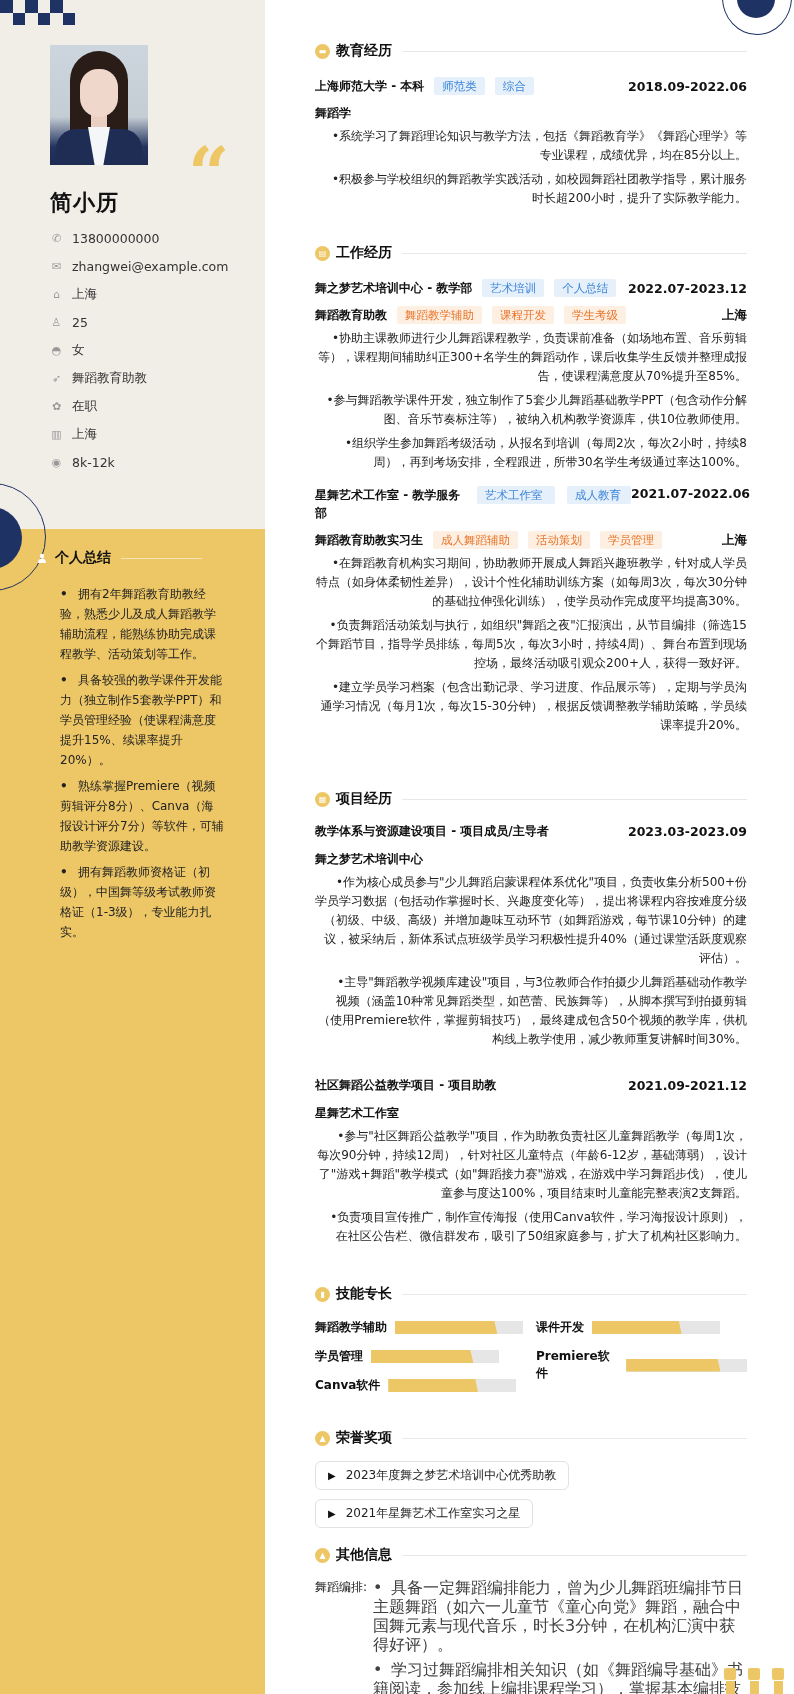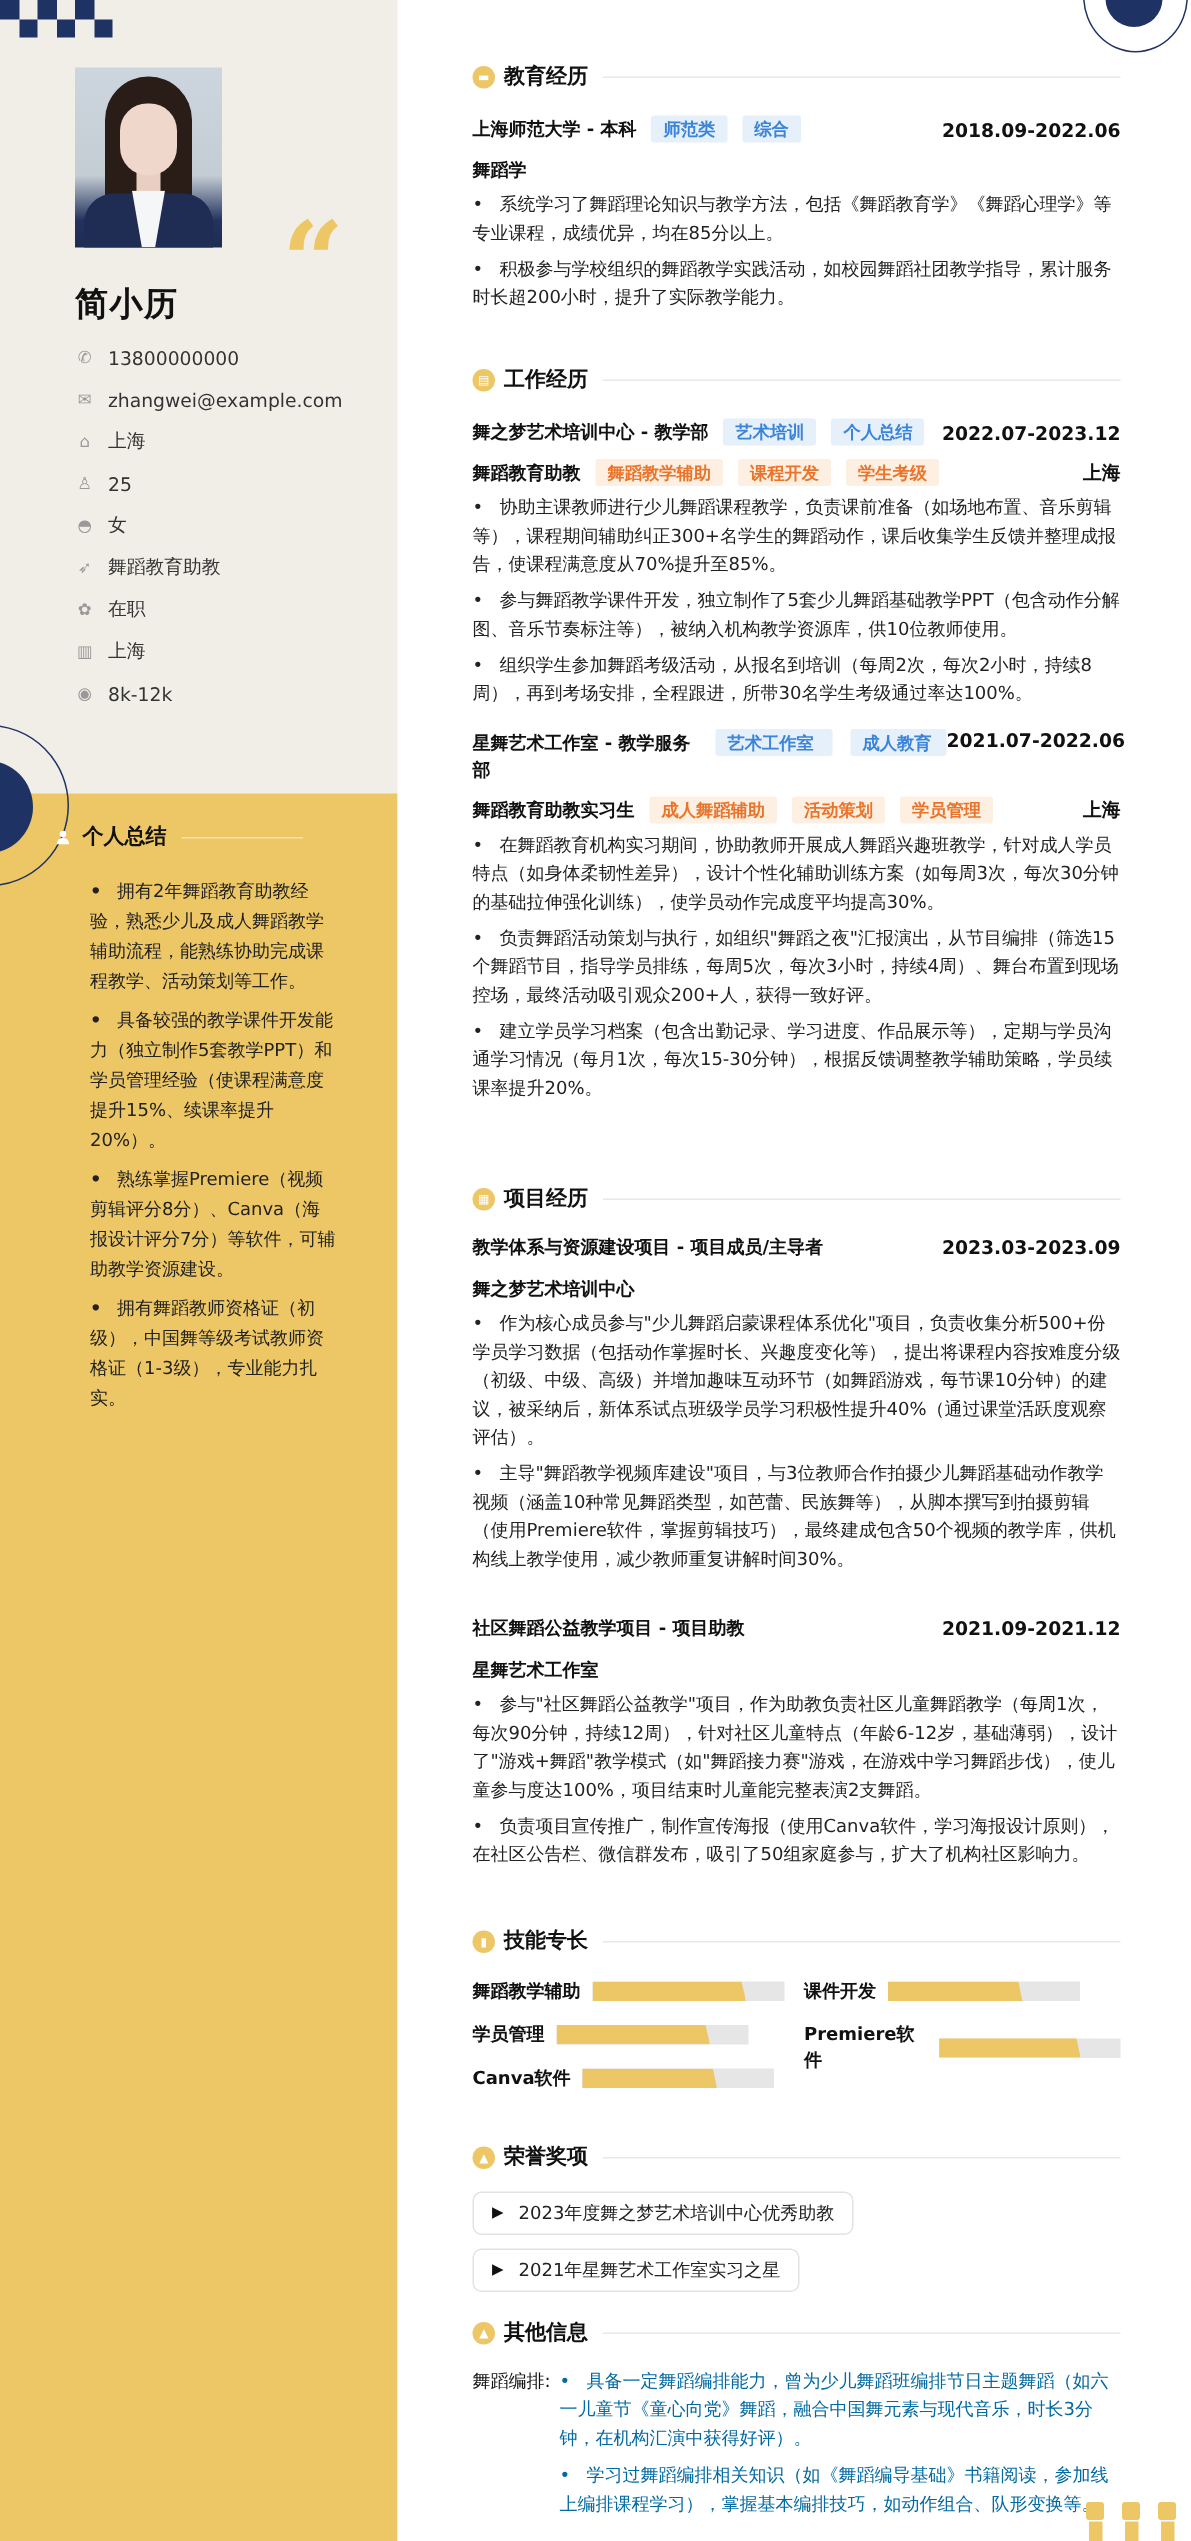--- a/index.html
+++ b/index.html
@@ -40,41 +40,41 @@
 .circle-right-fill { position: absolute; left: 737px; top: -20px; width: 38px; height: 38px; background: #1e3263; border-radius: 50%; }
 
 .section { position: absolute; left: 0; width: 432px; }
 .sec-head { display: flex; align-items: center; height: 22px; }
 .sec-ico { width: 15px; height: 15px; border-radius: 50%; background: #edc766; margin-right: 6px; position: relative; display: flex; align-items: center; justify-content: center; font-size: 8px; color: #fff; font-weight: bold; }
 .sec-title { font-size: 14px; font-weight: bold; color: #111; white-space: nowrap; }
 .sec-line { flex: 1; height: 1px; background: #e8e8e8; margin-left: 10px; }
 
 .row { display: flex; align-items: center; justify-content: space-between; font-size: 12px; font-weight: bold; color: #111; }
 .row-left { display: flex; align-items: center; }
-.tag { display: inline-block; font-size: 11.5px; font-weight: bold; padding: 1px 8px; margin-left: 10px; border-radius: 2px; line-height: 16px; }
+.tag { display: inline-block; font-size: 11.5px; font-weight: normal; padding: 1px 8px; margin-left: 10px; border-radius: 2px; line-height: 16px; }
 .tag.blue { background: #e5f0fb; color: #3b84d8; }
 .tag.orange { background: #fdf0e2; color: #e9742b; }
 .date { font-size: 12.5px; font-weight: bold; color: #111; white-space: nowrap; }
 .sub { font-size: 12px; font-weight: bold; color: #111; }
-.blist { list-style: none; }
+.blist { list-style: none; text-align: right; }
 .blist li { font-size: 12px; line-height: 19px; color: #222; margin-top: 5px; }
 .blist li::before { content: "•"; display: inline-block; width: 18px; }
 
 .skill-grid { position: relative; }
 .skill { position: absolute; display: flex; align-items: center; font-size: 12px; font-weight: bold; color: #111; }
 .skill .bar { height: 13px; background: #e6e6e6; margin-left: 8px; position: relative; }
 .skill .fill { position: absolute; left: 0; top: 0; height: 13px; background: #edc766; clip-path: polygon(0 0, 97% 0, 100% 100%, 0 100%); }
 
 .award { display: inline-flex; align-items: center; border: 1px solid #e2e2e2; border-radius: 6px; padding: 0 12px; height: 29px; font-size: 12px; color: #222; margin-bottom: 9px; }
 .award .tri { font-size: 10px; margin-right: 10px; color: #111; }
 
 .other { display: flex; }
 .other-label { font-size: 12px; font-weight: normal; color: #111; width: 58px; white-space: nowrap; line-height: 19px; }
 .other-list { list-style: none; flex: 1; }
-.other-list li { font-size: 12px; line-height: 19px; color: #0369a1; margin-bottom: 6px; }
+.other-list li { font-size: 16px; line-height: 19px; color: #404040; margin-bottom: 6px; }
 .other-list li::before { content: "•"; display: inline-block; width: 18px; }
 
 .checker-br { position: absolute; left: 724px; top: 1668px; width: 70px; height: 26px; }
 .checker-br span { position: absolute; background: #edc766; }
 </style>
 </head>
 <body>
 
 <div class="page">
 

